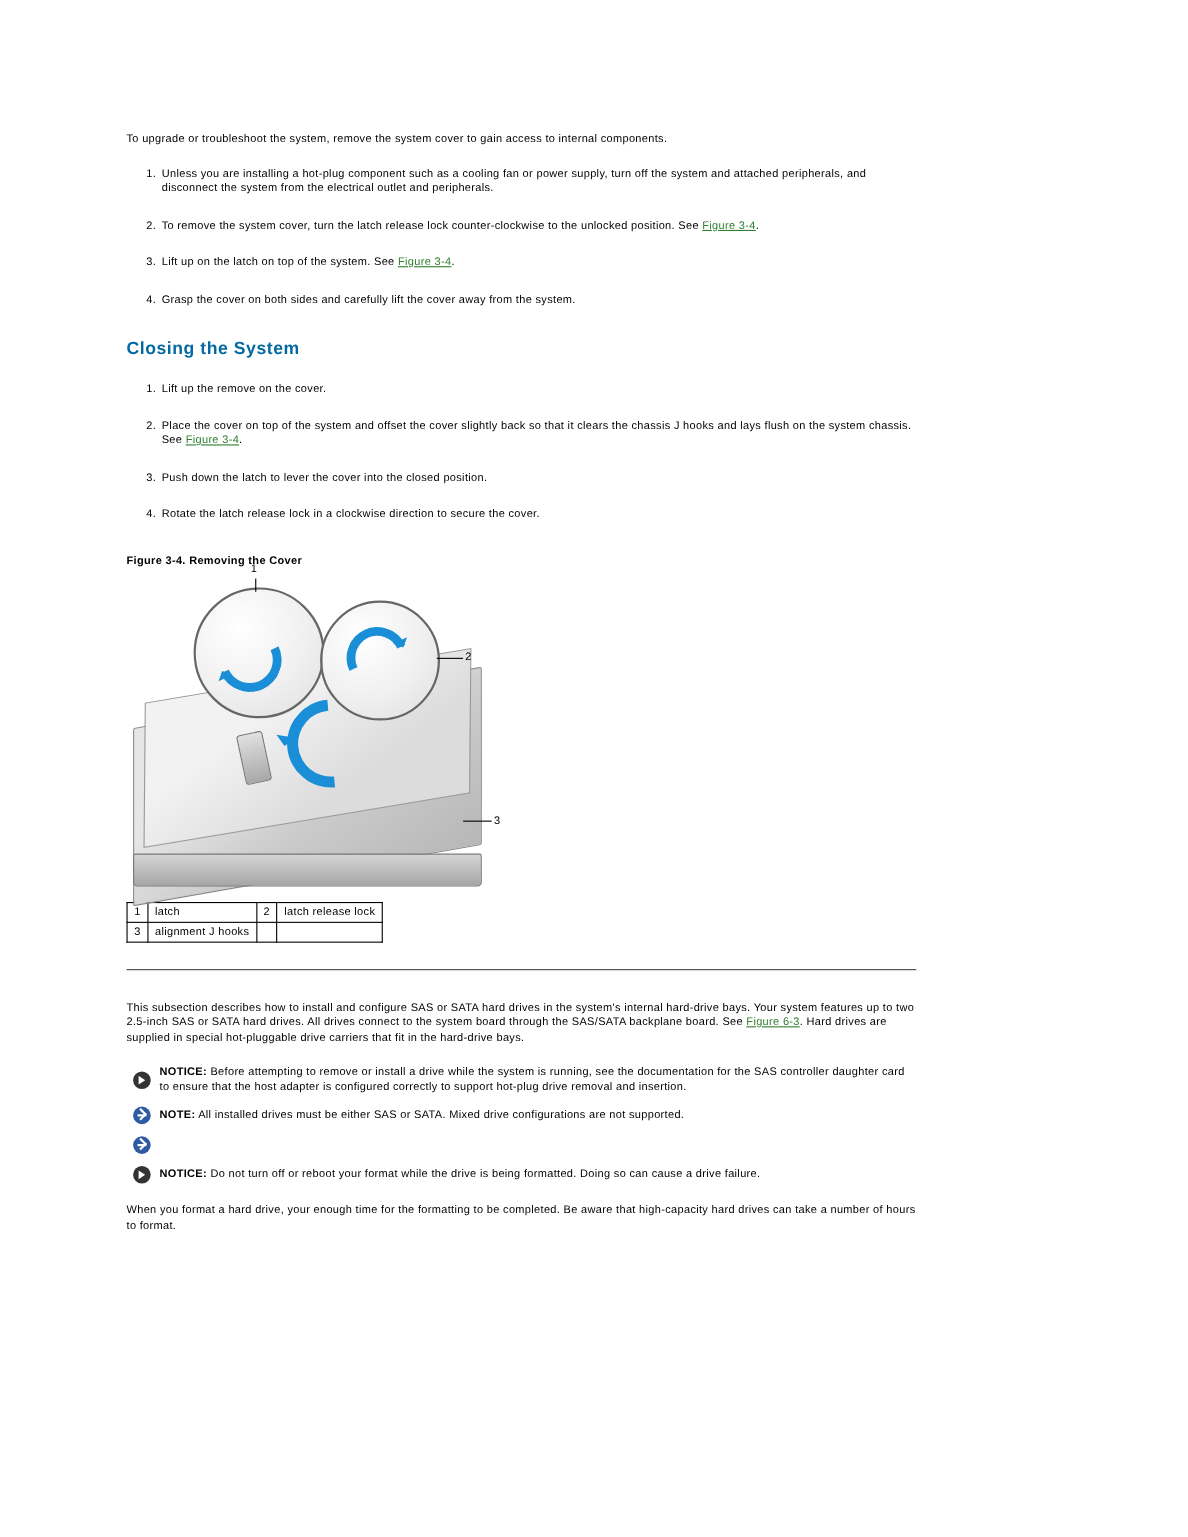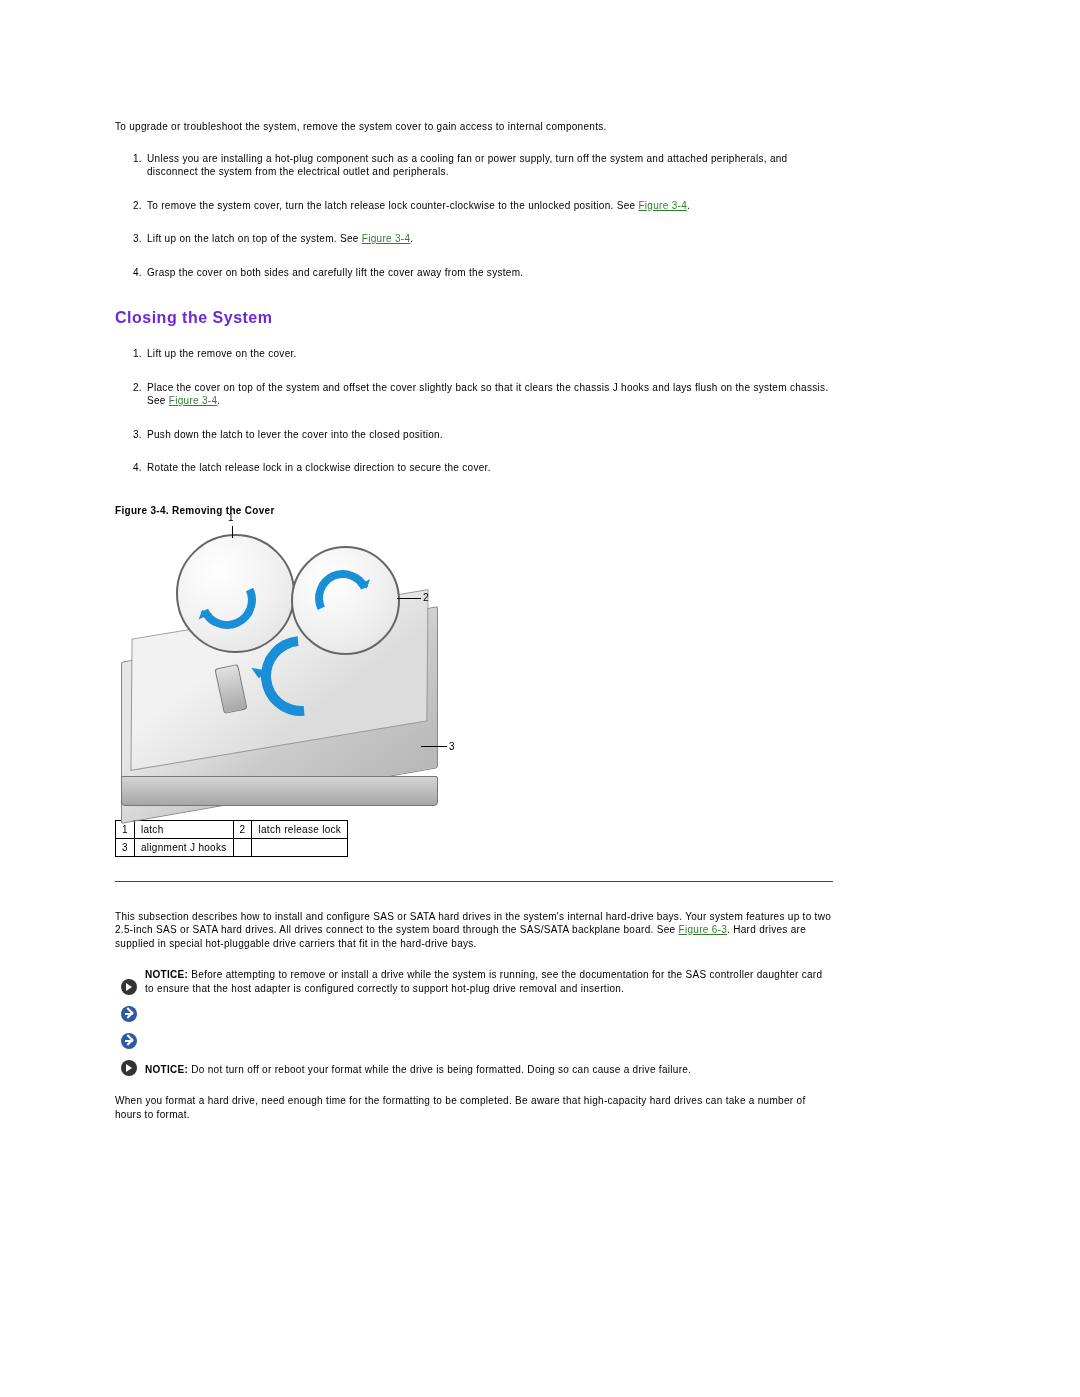--- a/index.html
+++ b/index.html
@@ -26,21 +26,21 @@
     padding-left: 30px;
   }
   ol li {
     margin-bottom: 20px;
     padding-left: 2px;
     line-height: 1.35;
   }
   h2 {
     font-size: 16px;
     font-weight: bold;
-    color: #6d28d9;
+    color: #0369a1;
     margin: 0 0 20px 0;
     letter-spacing: 0.5px;
   }
   a.fig-link {
     color: #2f7f2f;
     text-decoration: underline;
   }
   .fig-caption {
     font-size: 10px;
     font-weight: bold;
@@ -179,21 +179,21 @@
     font-size: 10px;
     vertical-align: middle;
   }
   hr.sep {
     border: none;
     border-top: 1px solid #444;
     margin: 0 0 28px 0;
   }
   .note-row {
     display: flex;
-    align-items: flex-end;
+    align-items: center;
     margin: 0 0 10px 0;
     padding-left: 6px;
   }
   .note-icon {
     flex: 0 0 16px;
     width: 16px;
     height: 16px;
     border-radius: 50%;
     margin-right: 8px;
     margin-top: 1px;
@@ -321,31 +321,32 @@
     <div class="note-icon icon-notice-wrap">
       <svg width="12" height="12" viewBox="0 0 12 12">
           <path d="M3 2 L9 6 L3 10 Z" fill="#fff"></path>
         </svg>
     </div>
     <div class="note-text"><b>NOTICE:</b><span> Before attempting to remove or install a drive while the system is running, see the documentation for the SAS controller daughter card to ensure that the host adapter is configured correctly to support hot-plug drive removal and insertion.</span></div>
   </div>
 
   <div class="note-row">
     <div class="note-icon icon-note"></div>
+    <div class="note-text"><b>NOTE:</b><span> All installed drives must be either SAS or SATA. Mixed drive configurations are not supported.</span></div>
   </div>
 
   <div class="note-row">
     <div class="note-icon icon-note"></div>
   </div>
 
 
   <div class="note-row">
     <div class="note-icon icon-notice-wrap">
       <svg width="12" height="12" viewBox="0 0 12 12">
           <path d="M3 2 L9 6 L3 10 Z" fill="#fff"></path>
         </svg>
     </div>
     <div class="note-text"><b>NOTICE:</b><span> Do not turn off or reboot your format while the drive is being formatted. Doing so can cause a drive failure.</span></div>
   </div>
 
-  <p class="body" style="margin-top:18px;">When you format a hard drive, need enough time for the formatting to be completed. Be aware that high-capacity hard drives can take a number of hours to format.</p>
+  <p class="body" style="margin-top:18px;">When you format a hard drive, your enough time for the formatting to be completed. Be aware that high-capacity hard drives can take a number of hours to format.</p>
 
 </div>
 
 </body></html>

